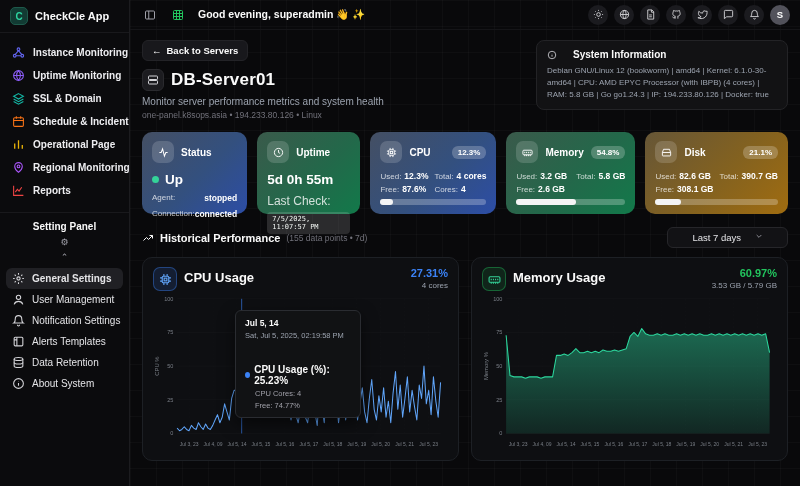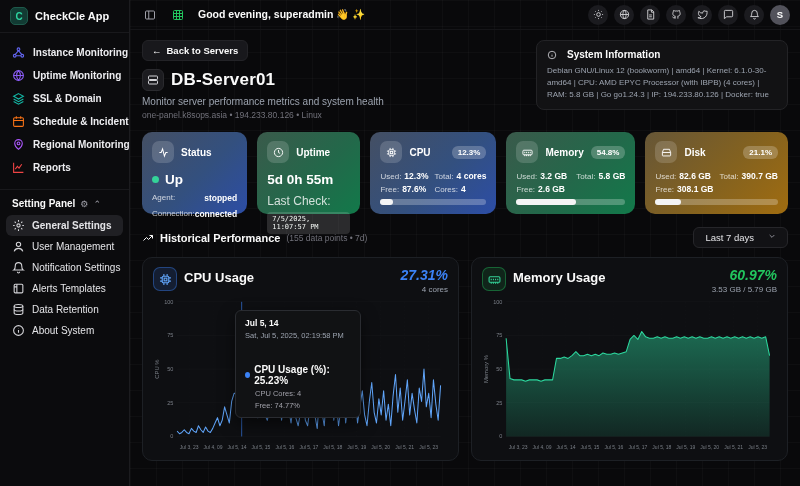--- a/index.html
+++ b/index.html
@@ -13,21 +13,21 @@
   .logo-box{width:18px;height:18px;border-radius:5px;background:#123b33;border:1px solid #1e5a4b;display:flex;align-items:center;justify-content:center;font-size:10px;font-weight:bold;color:#2dd4a0;}
   .app-name{font-size:11px;font-weight:bold;color:#fafafa;}
   .nav{padding:8px 6px 4px 6px;}
   .nav-item{display:flex;align-items:center;gap:8px;padding:5px 6px;border-radius:6px;cursor:pointer;}
   .nav-ic{width:13px;height:13px;display:flex;align-items:center;justify-content:center;}
   .nav-ic svg{width:13px;height:13px;}
   .nav-label{font-size:10px;font-weight:600;color:#ededf0;white-space:nowrap;}
   .c-purple{color:#8b5cf6}.c-indigo{color:#6366f1}.c-teal{color:#14b8a6}.c-orange{color:#f97316}
   .c-yellow{color:#eab308}.c-violet{color:#a855f7}.c-red{color:#ef4444}.c-gray{color:#d4d4d8}
   .side-divider{height:1px;background:#19191c;margin:6px 0 0 0;}
-  .settings-head{display:flex;align-items:center;gap:5px;padding:8px 12px 4px 12px;}
+  .settings-head{display:flex;align-items:center;gap:5px;padding:8px 12px 4px 12px;flex-direction:column;}
   .settings-head .t{font-size:10px;font-weight:bold;color:#fafafa;}
   .settings-head .g{color:#a1a1aa;font-size:9px;}
   .set-list{padding:2px 6px;}
   .set-item{display:flex;align-items:center;gap:7px;padding:4px 6px;border-radius:6px;cursor:pointer;color:#d4d4d8;}
   .set-item.active{background:#202024;}
   .set-item .nav-label{font-weight:400;color:#e4e4e7;font-size:10px;}
   .set-item.active .nav-label{font-weight:600;}
 
   
   .main{flex:1;display:flex;flex-direction:column;min-width:0;
@@ -47,21 +47,21 @@
   .page-head{display:flex;justify-content:space-between;align-items:flex-start;}
   .back-btn{display:inline-flex;align-items:center;gap:5px;background:#18181c;border:1px solid #232327;border-radius:6px;padding:4px 9px;font-size:9.5px;font-weight:bold;color:#fafafa;cursor:pointer;}
   .title-row{display:flex;align-items:center;gap:7px;margin-top:8px;}
   .srv-ic{width:22px;height:22px;border-radius:6px;background:#1c1c20;border:1px solid #2a2a2e;display:flex;align-items:center;justify-content:center;color:#d4d4d8;}
   .srv-ic svg{width:12px;height:12px;}
   .page-title{font-size:17px;font-weight:bold;color:#fafafa;letter-spacing:.2px;}
   .subtitle{font-size:10px;color:#9ca3af;margin-top:5px;}
   .meta{font-size:8.5px;color:#71717a;margin-top:3px;}
 
   .sysinfo{width:252px;background:#121214;border:1px solid #232326;border-radius:8px;padding:8px 10px;}
-  .sysinfo-head{display:flex;align-items:center;gap:10px;}
+  .sysinfo-head{display:flex;align-items:center;gap:16px;}
   .sysinfo-head svg{width:10px;height:10px;color:#d4d4d8;}
   .sysinfo-title{font-size:10px;font-weight:bold;color:#fafafa;}
   .sysinfo-body{font-size:8px;color:#9ca3af;line-height:1.5;margin-top:5px;}
 
   
   .stat-grid{display:grid;grid-template-columns:repeat(5,1fr);gap:10px;margin-top:12px;}
   .scard{border-radius:10px;padding:9px 10px;height:82px;position:relative;color:#fff;}
   .g-blue{background:linear-gradient(135deg,#444f63 0%,#33507f 55%,#2c4da6 100%);}
   .g-green{background:linear-gradient(135deg,#3a5a4b 0%,#23684a 55%,#12794a 100%);}
   .g-amber{background:linear-gradient(135deg,#665637 0%,#84621f 55%,#a06c10 100%);}
@@ -82,34 +82,34 @@
   .pbar{position:absolute;left:10px;right:10px;bottom:9px;height:6px;border-radius:3px;background:rgba(255,255,255,.25);}
   .pbar .fill{height:100%;border-radius:3px;background:#f4f4f5;}
   .lastcheck-label{font-size:12px;color:rgba(255,255,255,.8);margin-top:7px;}
   .lastcheck-box{margin-top:4px;background:rgba(255,255,255,.14);border-radius:4px;padding:3px 5px;font-family:"DejaVu Sans Mono",monospace;font-size:7px;color:#f1f5f2;}
 
   
   .hist-row{display:flex;align-items:center;margin-top:13px;}
   .hist-row svg{width:12px;height:12px;color:#fafafa;}
   .hist-title{font-size:11px;font-weight:bold;color:#fafafa;margin-left:6px;}
   .hist-meta{font-size:8.5px;color:#71717a;margin-left:6px;}
-  .range-btn{margin-left:auto;display:flex;align-items:flex-start;gap:14px;background:#121215;border:1px solid #26262a;border-radius:6px;padding:4px 11px;font-size:9.5px;color:#e4e4e7;cursor:pointer;}
+  .range-btn{margin-left:auto;display:flex;align-items:flex-start;gap:14px;background:#121215;border:1px solid #26262a;border-radius:6px;padding:4px 24px;font-size:9.5px;color:#e4e4e7;cursor:pointer;}
   .range-btn svg{width:8px;height:8px;color:#a1a1aa;}
 
   
   .charts{display:grid;grid-template-columns:1fr 1fr;gap:12px;margin-top:9px;}
   .chart-card{background:#0e0f12;border:1px solid #1d2025;border-radius:10px;padding:9px 10px 4px 10px;position:relative;height:204px;}
   .chart-head{display:flex;align-items:flex-start;gap:7px;}
   .ch-tile{width:24px;height:24px;border-radius:7px;display:flex;align-items:center;justify-content:center;}
   .ch-tile svg{width:13px;height:13px;}
   .ch-tile.blue{background:rgba(59,130,246,.14);border:1px solid rgba(59,130,246,.4);color:#60a5fa;}
   .ch-tile.green{background:rgba(34,197,94,.12);border:1px solid rgba(34,197,94,.4);color:#34d399;}
   .chart-title{font-size:13px;font-weight:bold;color:#fafafa;margin-top:3px;}
   .ch-right{margin-left:auto;text-align:right;}
-  .ch-pct{font-size:14px;font-weight:bold;font-style:italic;}
+  .ch-pct{font-size:11px;font-weight:bold;}
   .ch-pct.blue{color:#3b82f6;}
   .ch-pct.green{color:#22c55e;}
   .ch-sub{font-size:8px;color:#9ca3af;margin-top:2px;}
   .chart-svg{width:100%;height:162px;display:block;}
 
   .tooltip{position:absolute;left:92px;top:52px;width:126px;background:#111214;border:1px solid #2a2c31;border-radius:6px;padding:7px 9px;box-shadow:0 6px 16px rgba(0,0,0,.55);z-index:5;}
   .tt-head{font-size:8.5px;font-weight:bold;color:#fafafa;}
   .tt-date{font-size:7.5px;color:#9ca3af;margin-top:3px;}
   .tt-metric{display:flex;align-items:center;gap:4px;font-size:10px;font-weight:bold;color:#fafafa;margin-top:24px;}
   .tt-dot{width:6px;height:6px;border-radius:50%;background:#3b82f6;}
@@ -159,20 +159,28 @@
         <span class="nav-label">SSL &amp; Domain</span>
       </div>
       <div class="nav-item">
         <span class="nav-ic c-orange">
             <svg viewBox="0 0 24 24" fill="none" stroke="currentColor" stroke-width="2">
               <rect x="3" y="5" width="18" height="16" rx="2"></rect>
               <path d="M3 10h18M8 2.5V7M16 2.5V7"></path>
             </svg>
           </span>
         <span class="nav-label">Schedule &amp; Incident</span>
+      </div>
+      <div class="nav-item">
+        <span class="nav-ic c-yellow">
+            <svg viewBox="0 0 24 24" fill="none" stroke="currentColor" stroke-width="2.4">
+              <path d="M5 20V10M12 20V4M19 20v-7"></path>
+            </svg>
+          </span>
+        <span class="nav-label">Operational Page</span>
       </div>
       <div class="nav-item">
         <span class="nav-ic c-violet">
             <svg viewBox="0 0 24 24" fill="none" stroke="currentColor" stroke-width="2">
               <path d="M12 21s7-5.5 7-11a7 7 0 10-14 0c0 5.5 7 11 7 11z"></path>
               <circle cx="12" cy="10" r="2.5"></circle>
             </svg>
           </span>
         <span class="nav-label">Regional Monitoring</span>
       </div>

